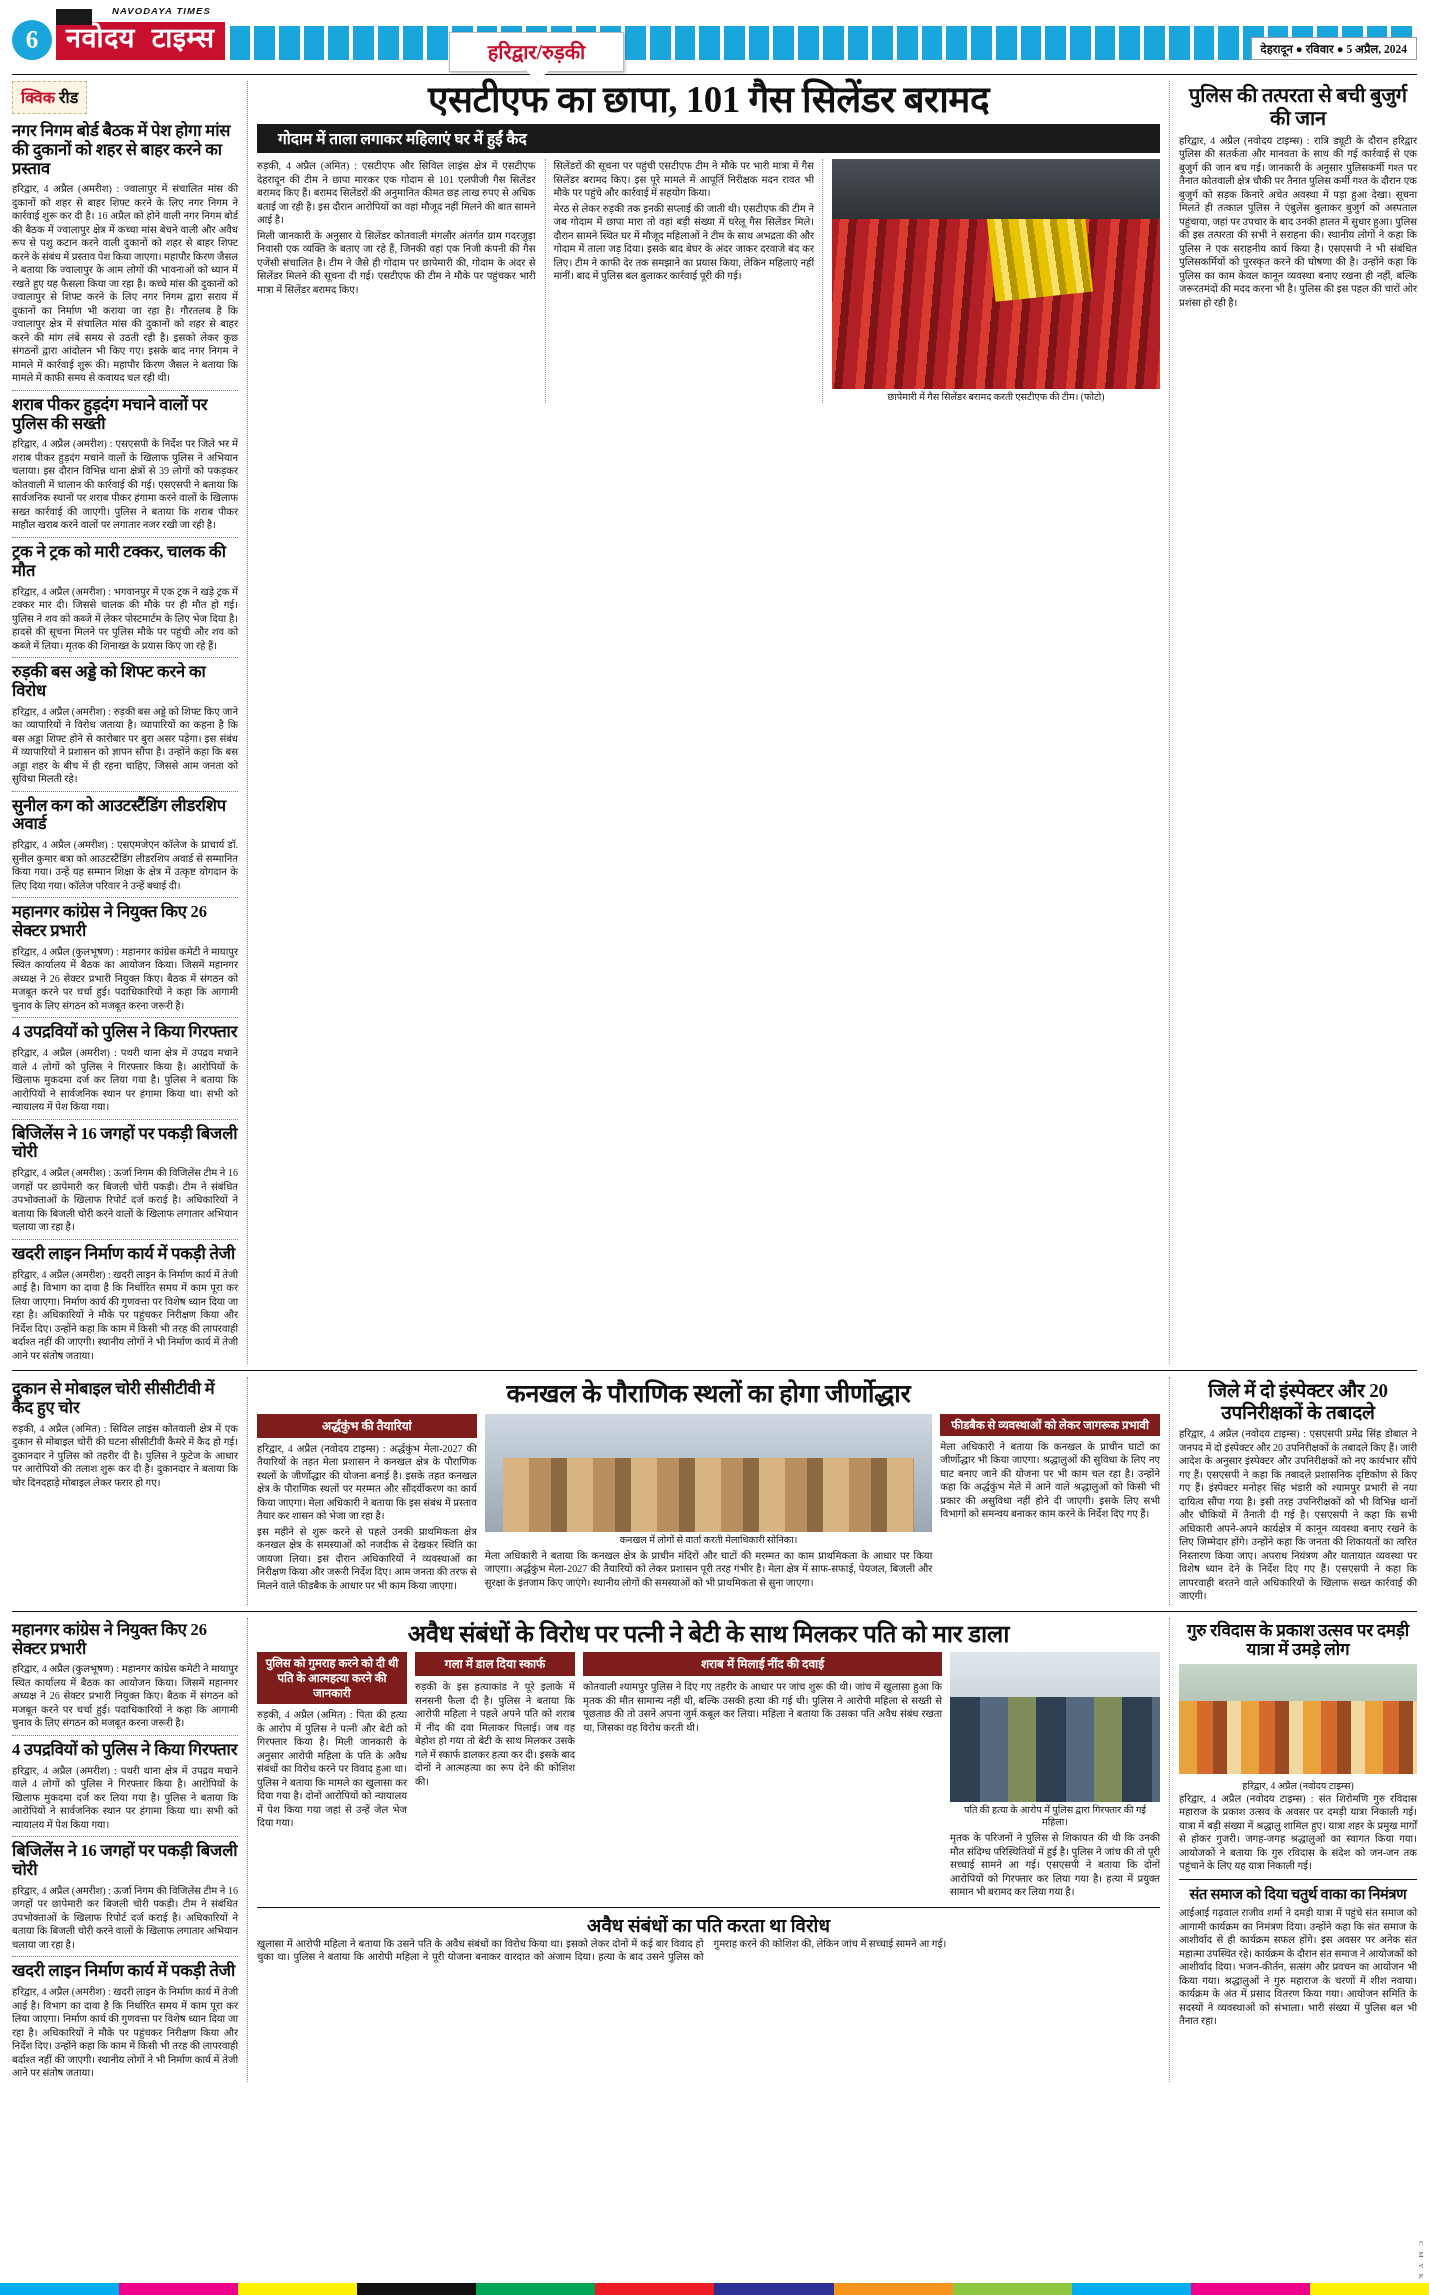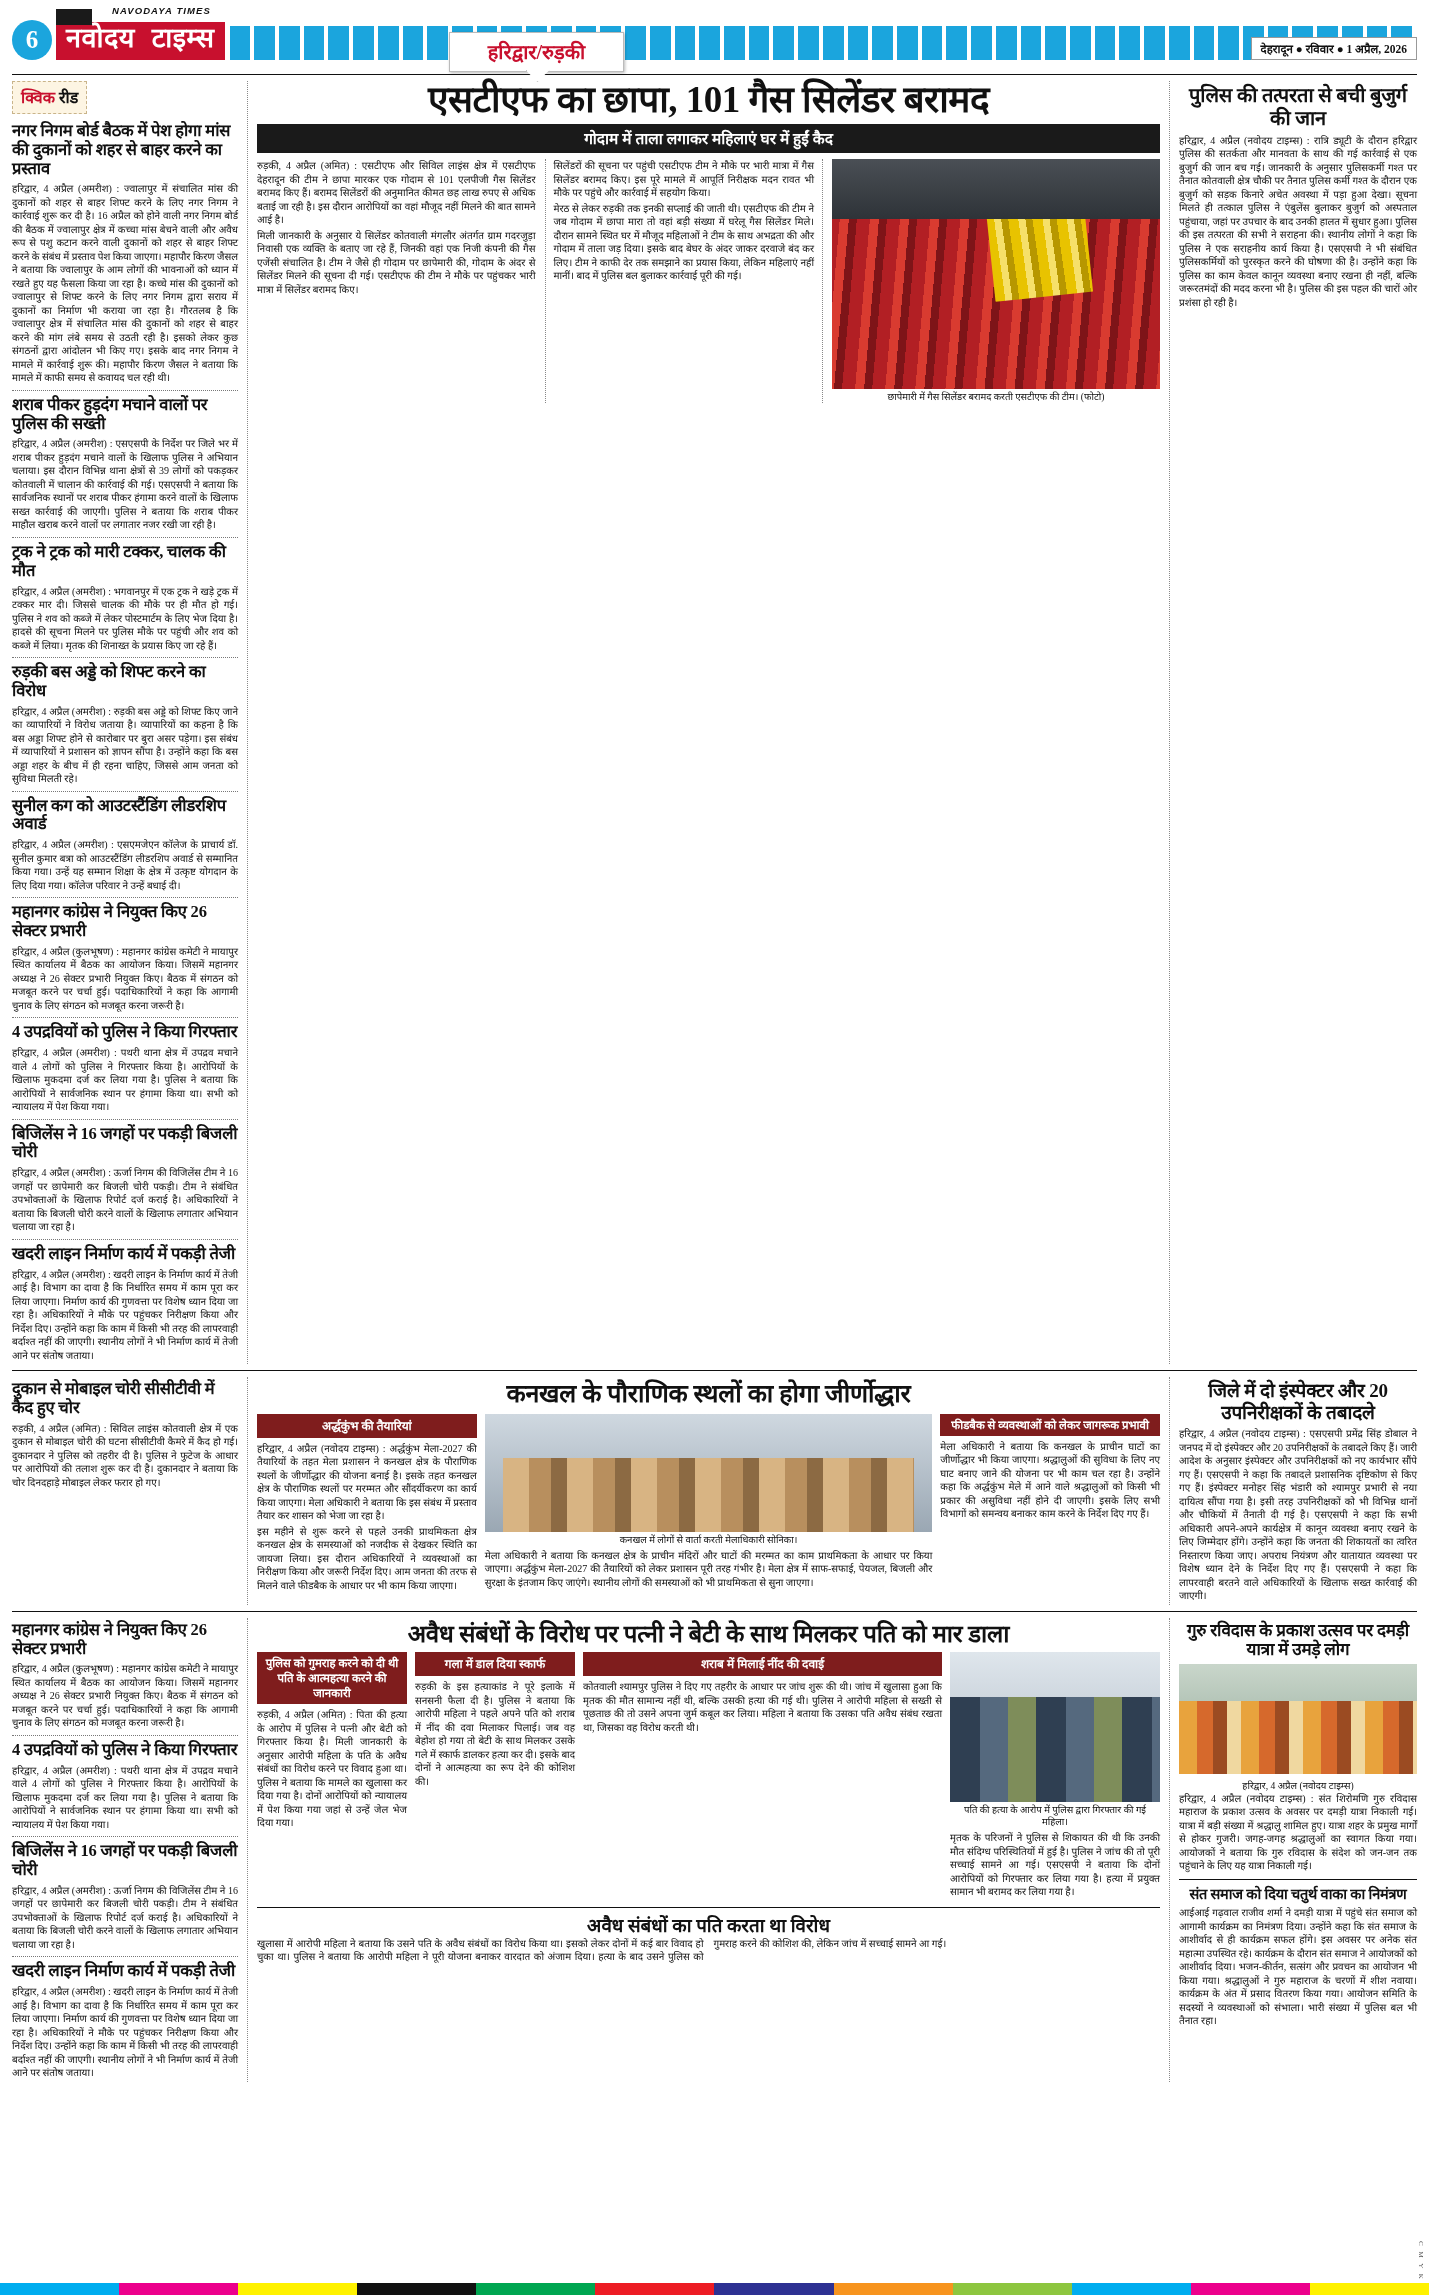--- a/index.html
+++ b/index.html
@@ -60,22 +60,22 @@
   .solid-sep{ border-top:1px solid #111; margin:6px 0; }
 
   
   .topgrid{ display:grid; grid-template-columns:236px 1fr 248px; gap:0; margin-top:6px; }
   .col-left{ padding-right:9px; border-right:1.5px dotted #888; }
   .col-mid{ padding:0 9px; }
   .col-right{ padding-left:9px; border-left:1.5px dotted #888; }
 
   
   .lead-head{ font-size:37px; font-weight:bold; line-height:1.0; text-align:center; letter-spacing:-0.5px; margin-bottom:6px;}
-  .lead-sub{ background:#1a1a1a; color:#fff; font-size:15.5px; font-weight:bold; text-align:center;
-     padding:3px 6px 4px 6px; margin-bottom:6px;}
+  .lead-sub{ background:#1a1a1a; color:#fff; font-size:15.5px; font-weight:bold; 
+     padding:3px 6px 4px 21px; margin-bottom:6px;}
   .lead-cols{ display:grid; grid-template-columns:1fr 1fr 328px; gap:9px; }
   .lead-cols > div:nth-child(2){ border-left:1.5px dotted #888; border-right:1.5px dotted #888; padding:0 8px;}
   .photo{ background:#cfcfcf; width:100%; position:relative; overflow:hidden; }
   .cap{ font-size:9.6px; text-align:center; padding:2px 2px 0 2px; line-height:1.25;}
 
   
   .ph-cyl{ background:
      repeating-linear-gradient(95deg,#b21f24 0 13px,#d93b30 13px 22px,#7e1418 22px 30px),
      linear-gradient(#8c1418,#5c0d10); }
   .ph-cyl:before{content:"";position:absolute;left:48%;top:8%;width:30%;height:52%;
@@ -159,21 +159,21 @@
         <i></i>
         <i></i>
         <i></i>
         <i></i>
         <i></i>
         <i></i>
     </div>
     <div class="section-tab">
       <span>हरिद्वार/रुड़की</span>
     </div>
-    <div class="datebox">देहरादून ● रविवार ● 1 अप्रैल, 2026</div>
+    <div class="datebox">देहरादून ● रविवार ● 5 अप्रैल, 2024</div>
   </div>
   <div class="hrule"></div>
 
   <div class="topgrid">
 
     <div class="col-left">
       <div class="kicker-box">
         <b>क्विक</b>
         <span>रीड</span>
       </div>

